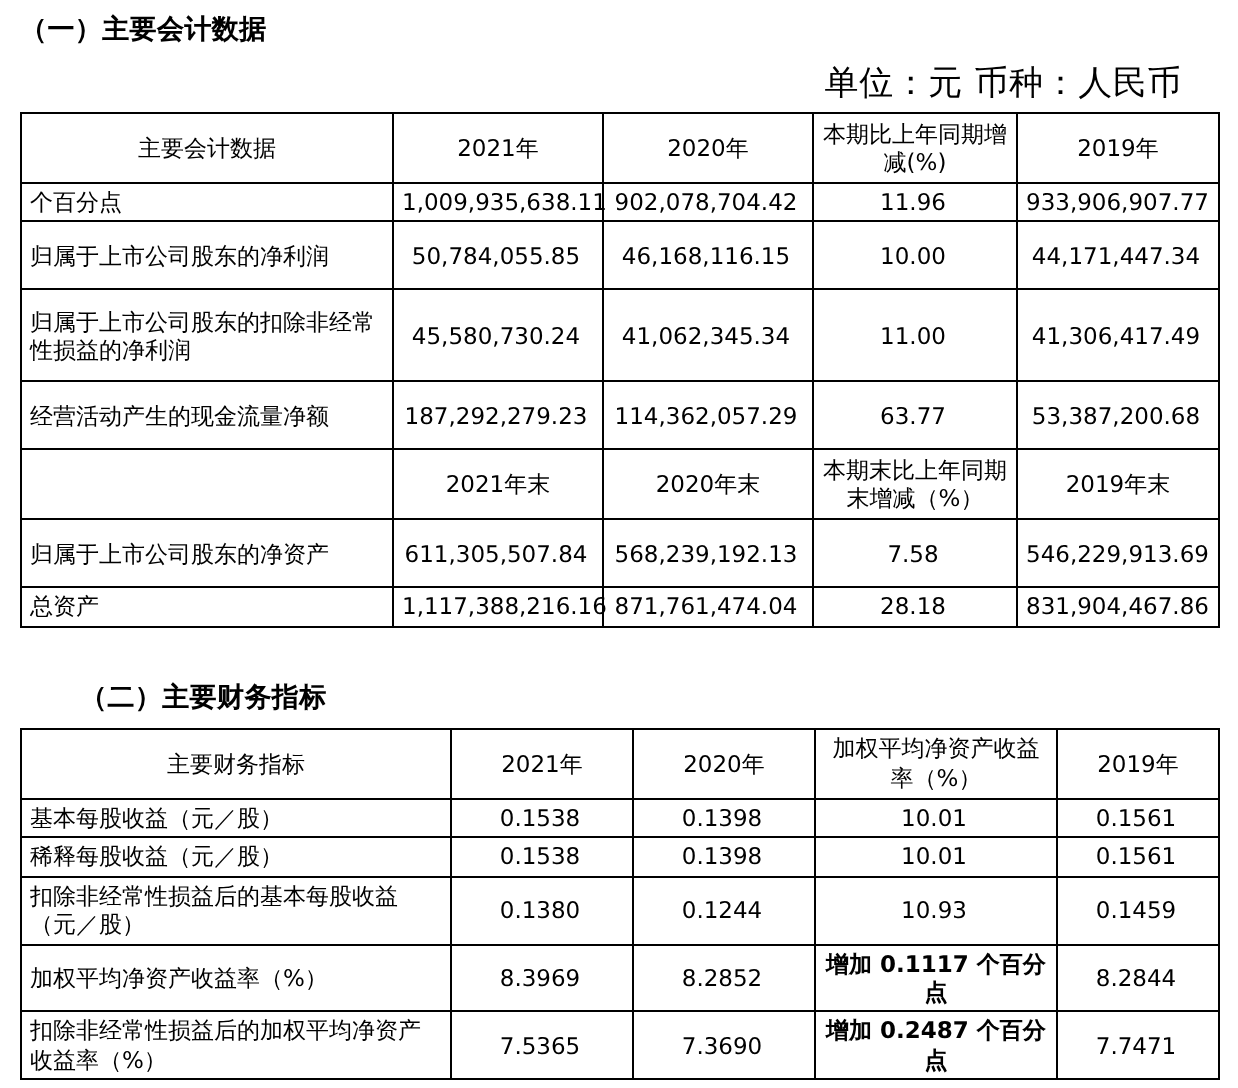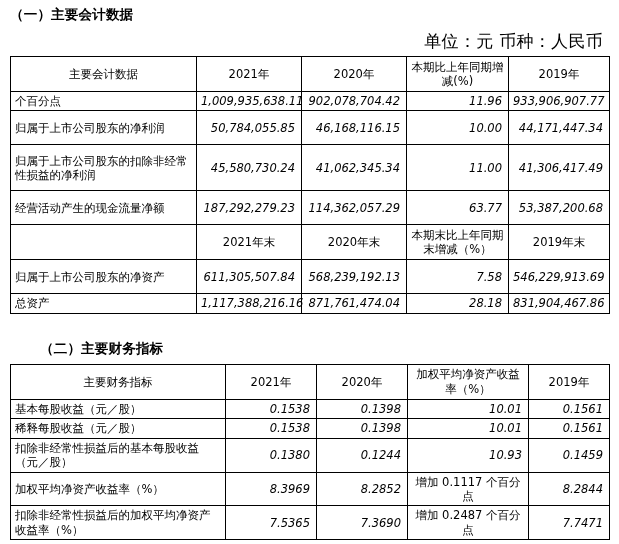--- a/index.html
+++ b/index.html
@@ -12,21 +12,21 @@
     height: 544px;
     font-family: "DejaVu Sans", "Liberation Sans", sans-serif;
     color: #000000;
     font-size: 12px;
   }
   .page {
     width: 619px;
     height: 536px;
     position: relative;
     box-sizing: border-box;
-    padding: 4px 10px 0 10px;
+    padding: 4px 22px 0 10px;
   }
   .section-title {
     font-size: 13.5px;
     font-weight: bold;
     margin: 2px 0 6px 0;
     letter-spacing: 0.2px;
   }
   .unit-line {
     text-align: right;
     font-size: 17px;
@@ -39,24 +39,24 @@
     table-layout: fixed;
   }
   table td, table th {
     border: 1px solid #000000;
     padding: 2px 4px;
     font-weight: normal;
     font-size: 11.5px;
     line-height: 1.25;
     vertical-align: middle;
   }
-  .c-center { text-align: center; }
+  .c-center { text-align: center; font-weight: bold; }
   .hdr td { text-align: center; height: 30px; }
   .rowlabel { text-align: left; }
-  .num { text-align: right; padding-right: 6px; font-style: italic; }
+  .num { text-align: center; padding-right: 6px; }
   .tall { height: 34px; }
   .gap { height: 14px; }
   .section2 { margin-top: 12px; margin-left: 30px; }
 </style>
 </head>
 <body>
 
 <div class="page">
 
   <div class="section-title">（一）主要会计数据</div>

